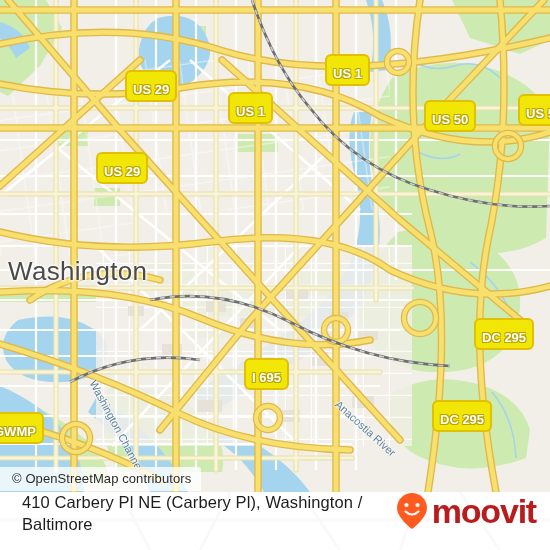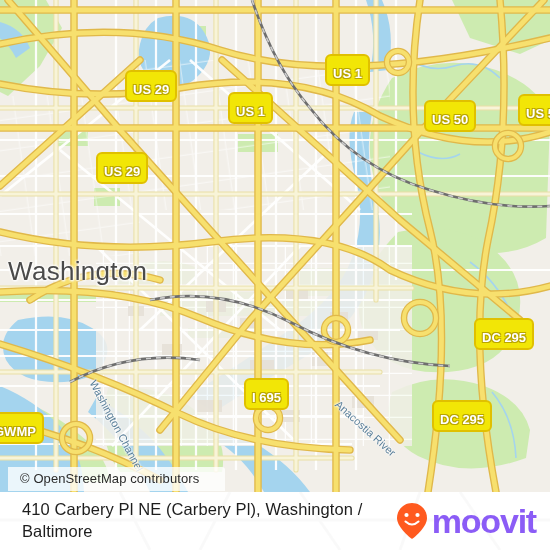--- a/index.html
+++ b/index.html
@@ -11,24 +11,24 @@
   #app{position:relative;width:550px;height:550px;overflow:hidden;}
 
   
   .map{position:absolute;left:0;top:0;width:550px;height:492px;overflow:hidden;background:#f2efe9;}
   .map svg{position:absolute;left:0;top:0;}
 
   
   .attrib{
     position:absolute;left:0;top:467px;
     background:rgba(255,255,255,.78);
-    padding:4px 26px 5px 12px;
+    padding:4px 10px 5px 12px;
     border-radius:0 3px 0 0;
     font-size:13px;color:#2b2b2b;letter-spacing:.1px;
-    white-space:nowrap;z-index:30;margin-left:8px;
+    white-space:nowrap;z-index:30;
   }
 
   
   .shield{
     position:absolute;z-index:20;
     background:#f2e606;border:2px solid #e0c000;
     color:#ffffff;font-weight:bold;font-size:13px;
     line-height:1;padding:11px 6px 4px 6px;border-radius:6px;
     white-space:nowrap;
     text-shadow:
@@ -66,29 +66,29 @@
   }
   .pin-svg{display:block;}
 
   
   .footer{
     position:absolute;left:0;top:492px;width:550px;height:58px;
     background:#ffffff;overflow:hidden;
   }
   .footer-watermark{position:absolute;left:0;top:-492px;opacity:.35;}
   .footer-inner{
-    position:relative;height:100%;display:flex;align-items:center;
+    position:relative;height:100%;display:flex;align-items:flex-start;
     justify-content:space-between;padding:0 14px 0 22px;box-sizing:border-box;gap:14px;
   }
   .footer-text{
     color:#1d1d1d;font-size:16.5px;line-height:1.32;max-width:380px;
     letter-spacing:.1px;
   }
   .brand{display:flex;align-items:center;gap:4px;flex:0 0 auto;}
-  .brand-word{color:#8b5cf6;font-size:34px;font-weight:bold;letter-spacing:-1.2px;line-height:1;}
+  .brand-word{color:#b91c1c;font-size:34px;font-weight:bold;letter-spacing:-1.2px;line-height:1;}
 </style>
 </head>
 <body>
 
 <div id="app">
 
   <div class="map">
 
     <svg width="550" height="492" viewBox="0 0 550 492">
       <defs>
@@ -310,21 +310,21 @@
     </div>
 
     <div id="shield-layer">
         <div class="shield" style="left: 125px; top: 70px;">US 29</div>
         <div class="shield" style="left: 228px; top: 92px;">US 1</div>
         <div class="shield" style="left: 325px; top: 54px;">US 1</div>
         <div class="shield" style="left: 424px; top: 100px;">US 50</div>
         <div class="shield" style="left: 518px; top: 94px;">US 50</div>
         <div class="shield" style="left: 96px; top: 152px;">US 29</div>
         <div class="shield" style="left: 474px; top: 318px;">DC 295</div>
-        <div class="shield" style="left: 244px; top: 378px;">I 695</div>
+        <div class="shield" style="left: 244px; top: 358px;">I 695</div>
         <div class="shield" style="left: 432px; top: 400px;">DC 295</div>
         <div class="shield" style="left: -14px; top: 412px;">GWMP</div>
       </div>
 
     <div class="attrib">© OpenStreetMap contributors</div>
 
 
   </div>
 
   <div class="footer">

